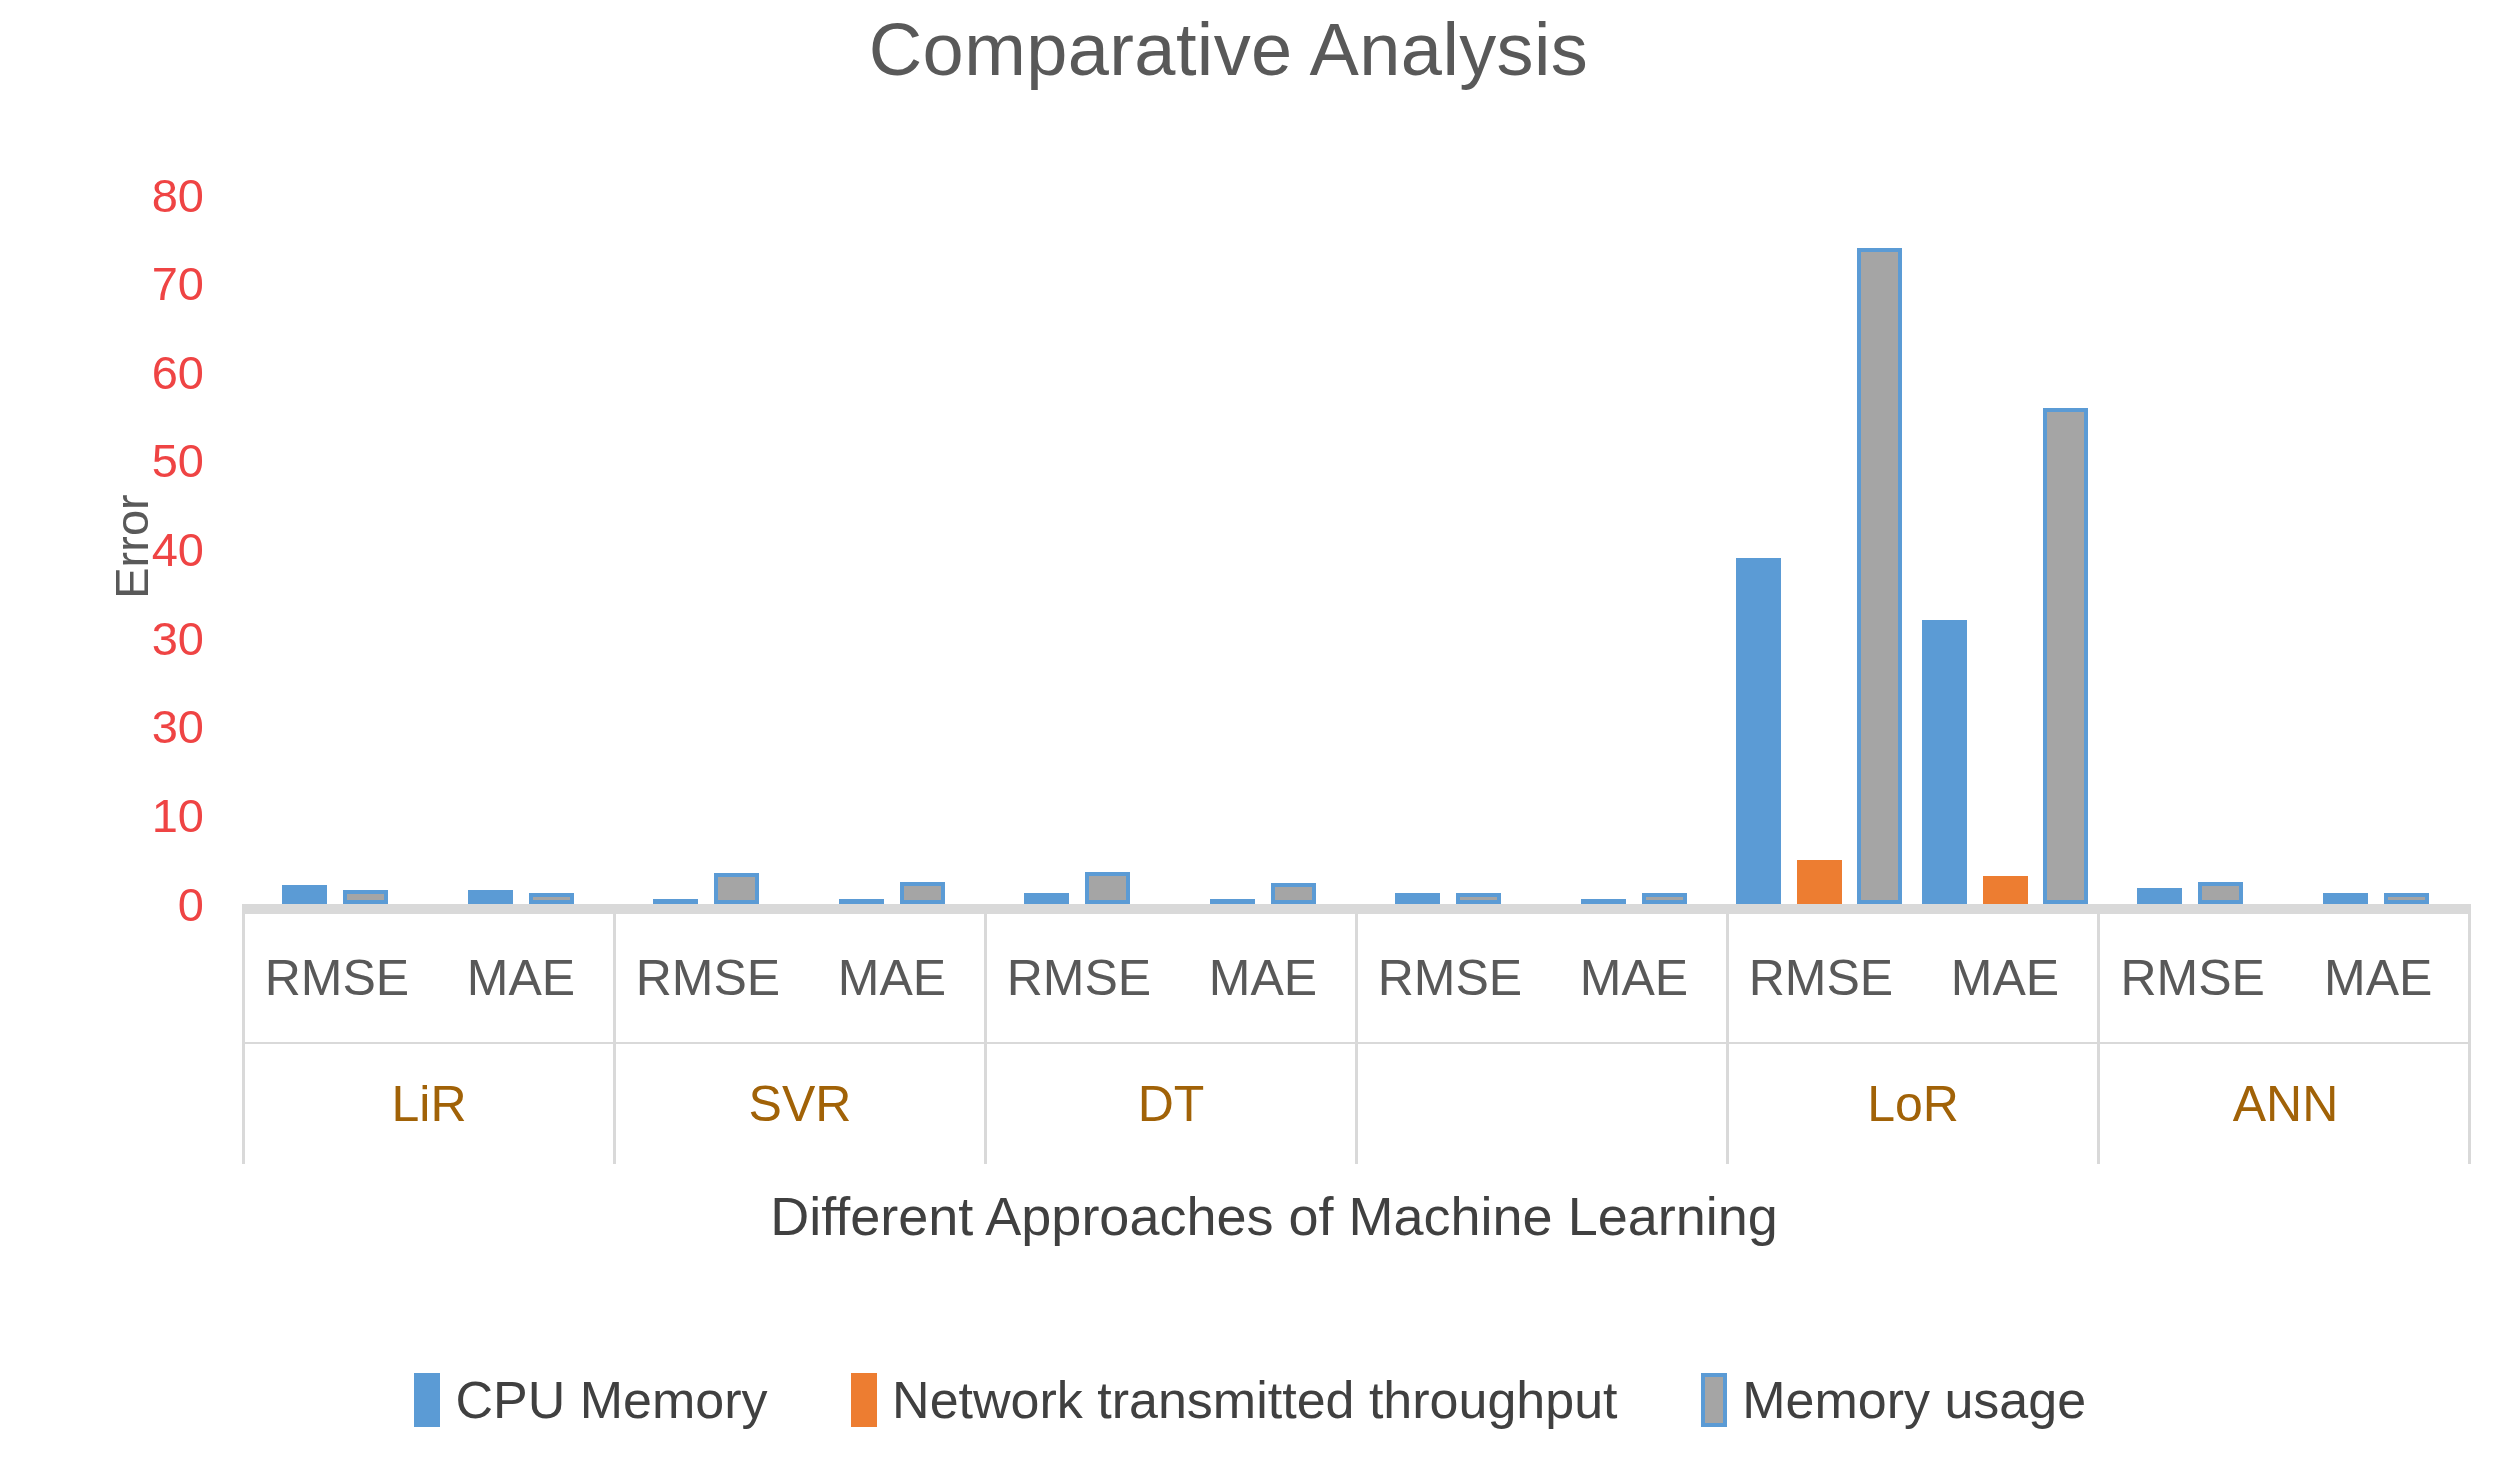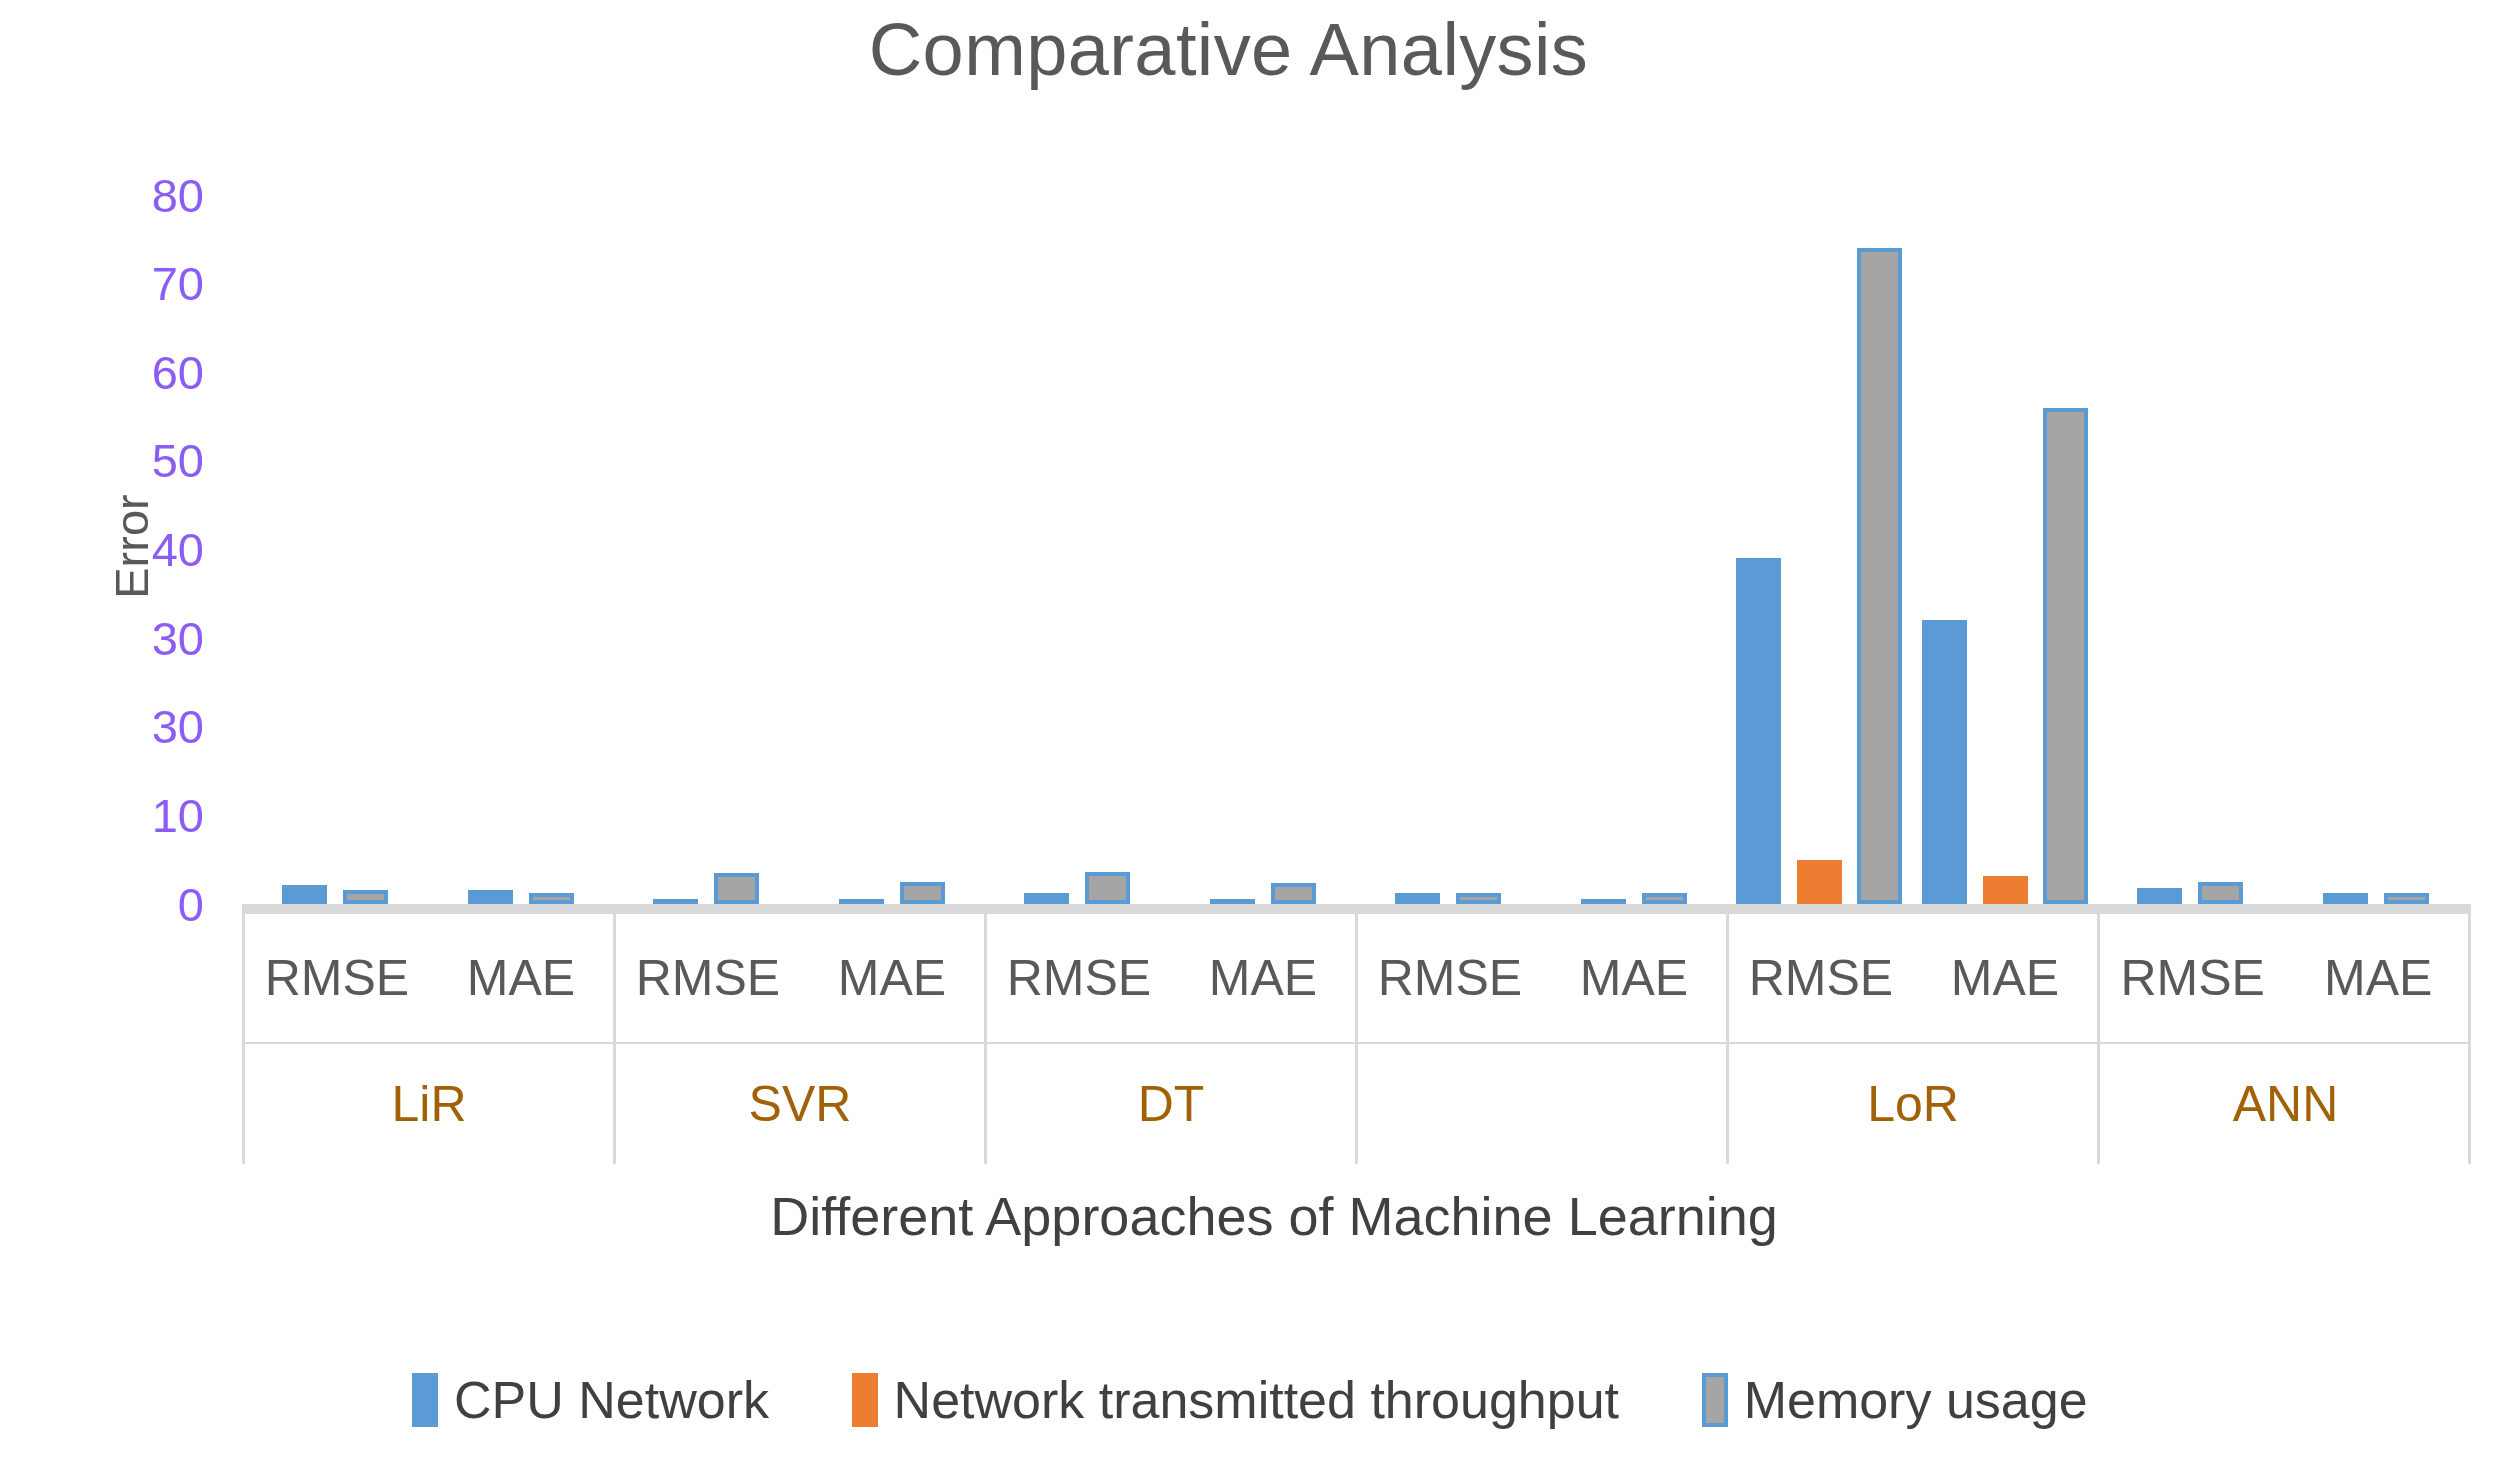--- a/index.html
+++ b/index.html
@@ -37,21 +37,21 @@
     left:104px;
     top:0px;
     width:112px;
     height:1479px;
   }
   #y-ticks .ytick{
     position:absolute;
     right:12px;
     text-align:right;
     font-size:47px;
-    color:#8b5cf6;
+    color:#ef4444;
     line-height:1;
     transform:translateY(-50%);
     white-space:nowrap;
   }
   
   #plot-area{
     position:absolute;
     left:242px;
     top:195px;
     width:2226px;
@@ -290,21 +290,21 @@
       </div>
       <div class="cat-name-row">ANN</div>
     </div>
   </div>
 
 <div id="x-axis-title">Different Approaches of Machine Learning</div>
 
 <div id="legend">
     <div class="legend-item">
       <span class="legend-swatch cpu"></span>
-      <span>CPU Network</span>
+      <span>CPU Memory</span>
     </div>
     <div class="legend-item">
       <span class="legend-swatch net"></span>
       <span>Network transmitted throughput</span>
     </div>
     <div class="legend-item">
       <span class="legend-swatch mem"></span>
       <span>Memory usage</span>
     </div>
   </div>

